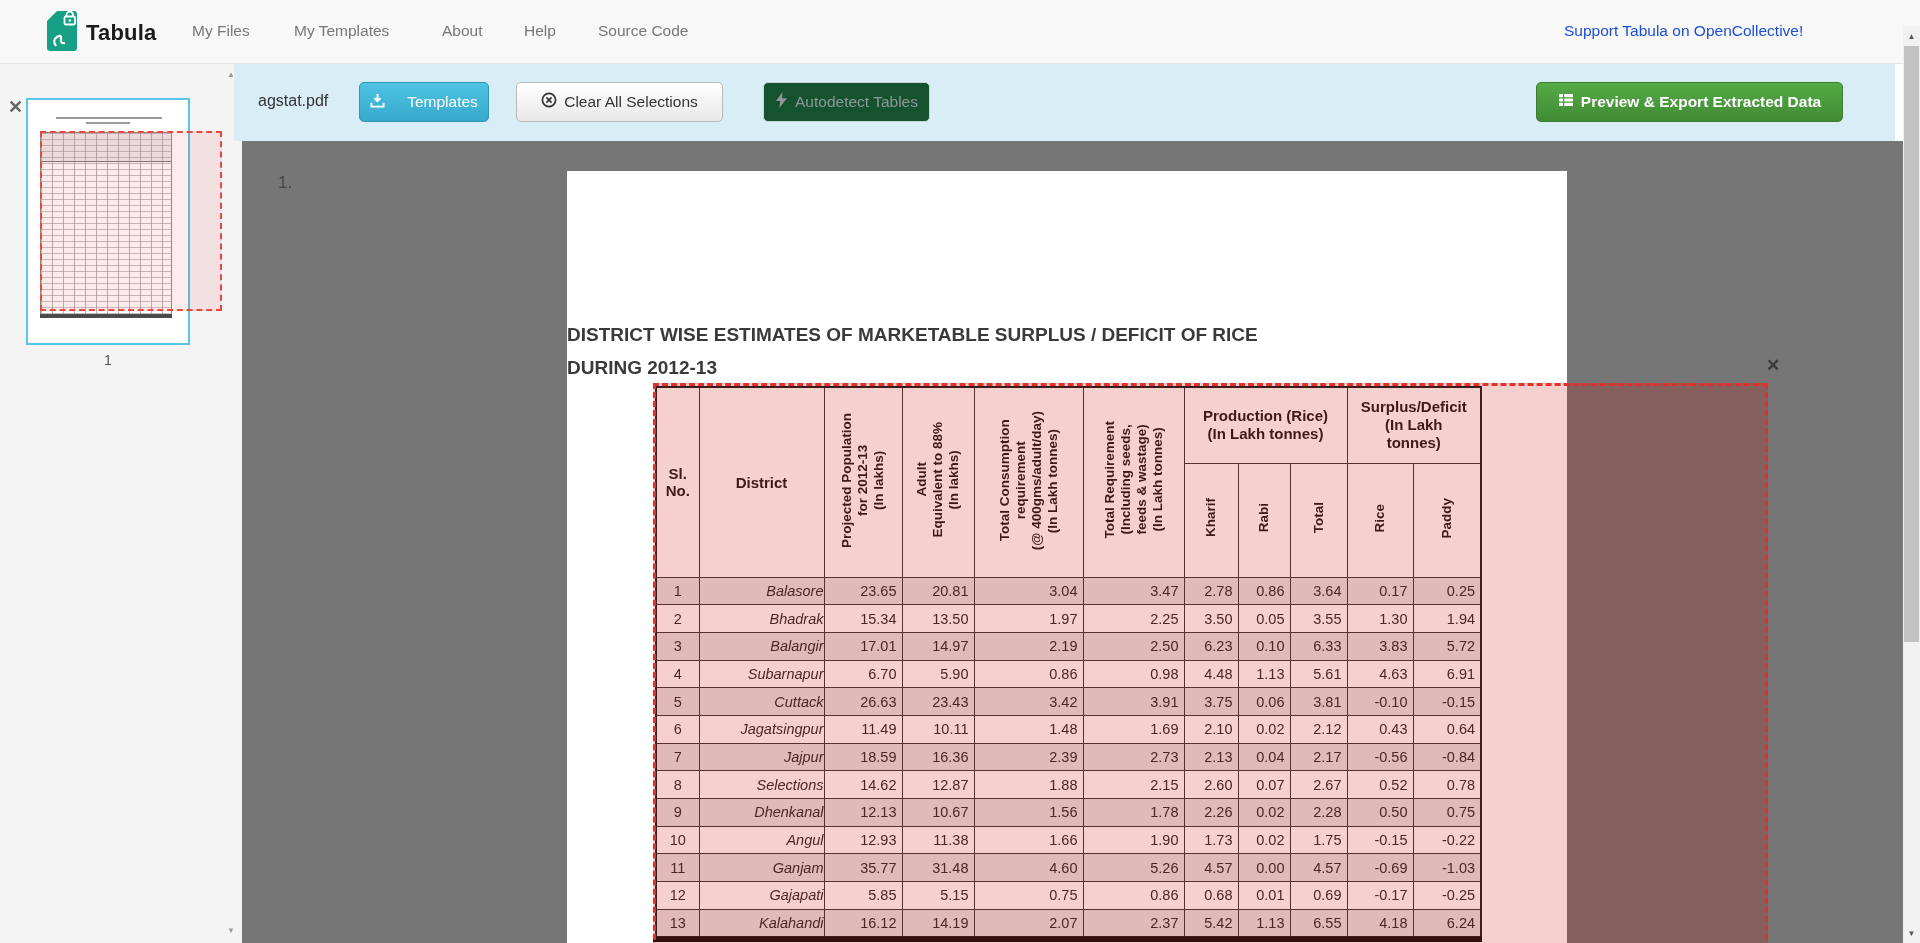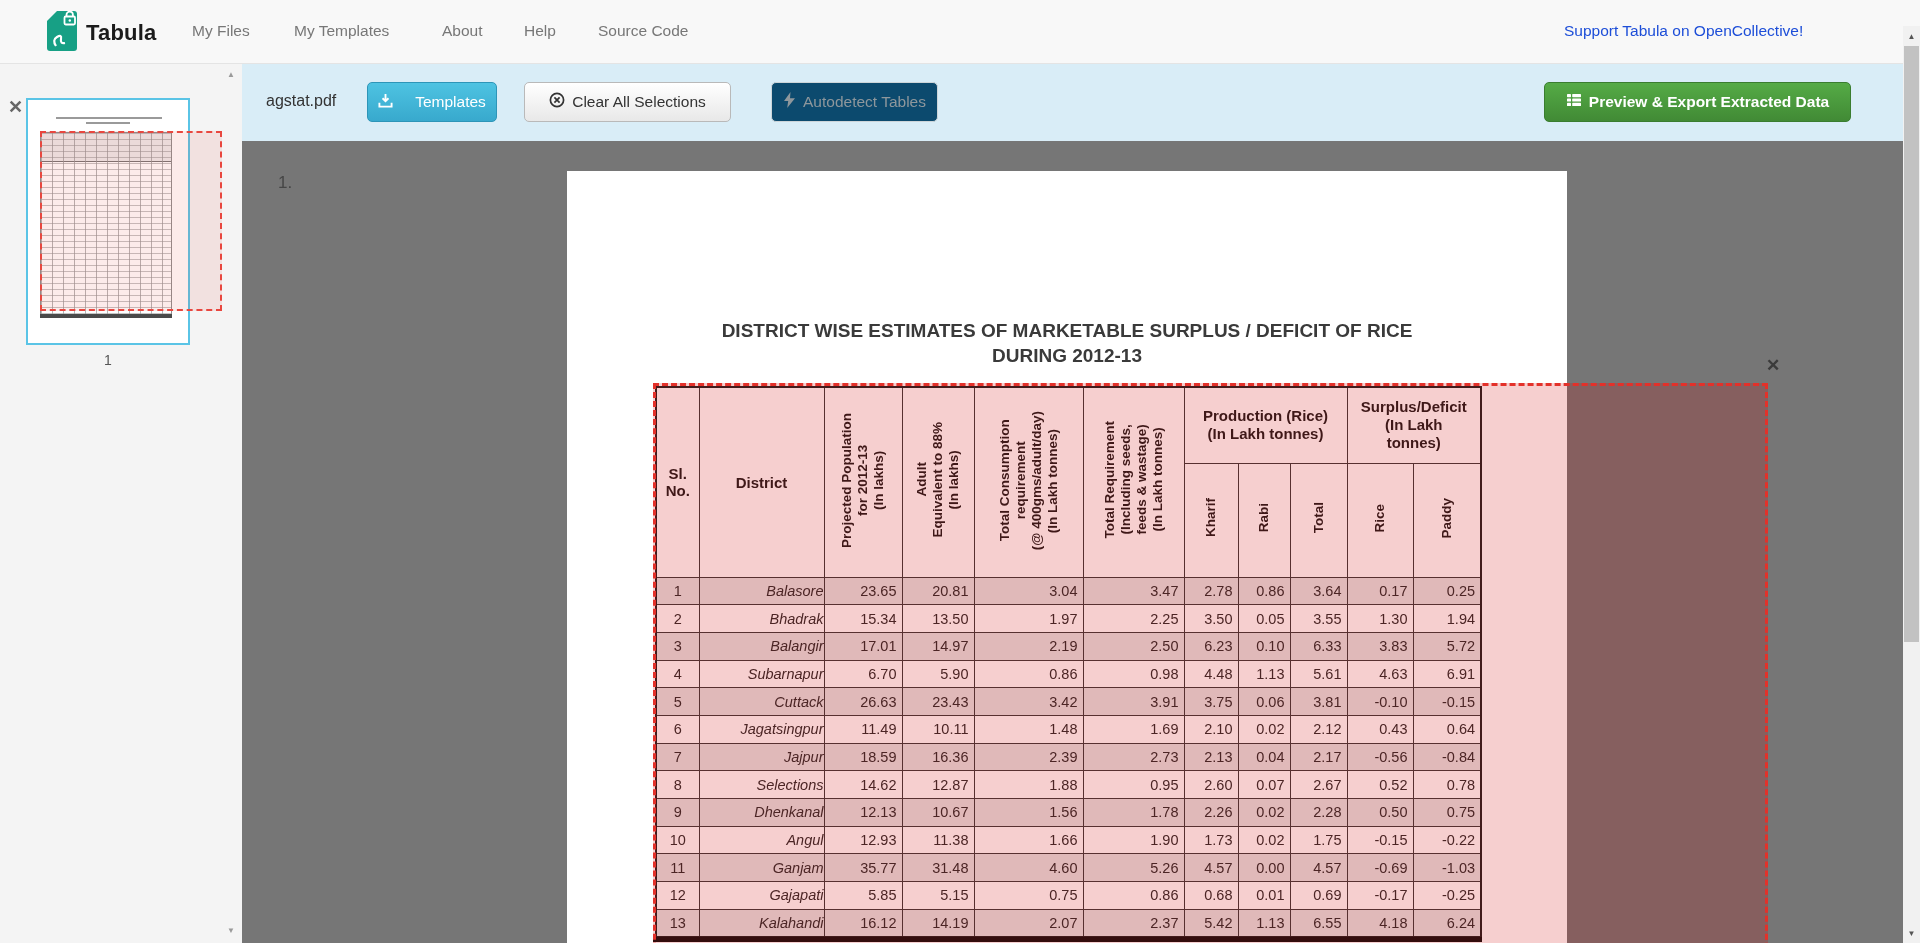--- a/index.html
+++ b/index.html
@@ -34,34 +34,34 @@
        repeating-linear-gradient(to bottom, rgba(150,150,150,.55) 0 1px, transparent 1px 6px);
   }
   #thumb-table-header { position:absolute; left:12px; top:32px; width:132px; height:30px; background:rgba(200,200,200,.35); border-bottom:1px solid #777; }
   #thumb-table-footer { position:absolute; left:12px; top:214px; width:132px; height:4px; background:#4a4a4a; }
   #thumb-selection { position:absolute; left:40px; top:67px; width:182px; height:180px; border:2px dashed #e8473f; background:rgba(225,60,50,.10); z-index:3; }
   #thumb-label { position:absolute; left:26px; top:288px; width:164px; text-align:center; font-size:14px; color:#555; }
   .side-sb-arrow { position:absolute; left:224px; width:14px; text-align:center; font-size:8px; color:#9a9a9a; cursor:pointer; }
   #side-up { top:6px; } #side-down { top:862px; }
 
   
-  #toolbar { position:absolute; left:242px; top:64px; width:1661px; height:77px; background:#d9edf7; z-index:20; }
+  #toolbar { position:absolute; left:234px; top:64px; width:1661px; height:77px; background:#d9edf7; z-index:20; }
   #filename { position:absolute; left:24px; top:28px; font-size:16px; color:#333; }
   .btn { position:absolute; top:18px; height:40px; border-radius:5px; display:flex; align-items:center; justify-content:center; gap:7px; font-size:15.5px; cursor:pointer; white-space:nowrap; padding:0 14px; }
   #btn-templates { left:125px; width:130px; background:linear-gradient(#4ec3e2,#38a9cd); border:1px solid #2d95b8; color:#fff;gap:22px; }
   #btn-clear { left:282px; width:207px; background:linear-gradient(#ffffff,#e8e8e8); border:1px solid #b9b9b9; color:#333; }
-  #btn-autodetect { left:529px; width:167px; background:#0c4a6e; border:1px solid #cdd5d9; color:#8e979c; cursor:default; }
+  #btn-autodetect { left:529px; width:167px; background:#14532d; border:1px solid #cdd5d9; color:#8e979c; cursor:default; }
   #btn-export { left:1302px; width:307px; background:linear-gradient(#55ab46,#418a35); border:1px solid #3a7d30; color:#fff; font-weight:bold; }
   .btn svg { flex:none; }
 
   
   #main { position:absolute; left:242px; top:141px; width:1661px; height:802px; background:#767676; overflow:hidden; z-index:5; }
   #page-marker { position:absolute; left:36px; top:32px; font-size:17px; color:#464646; }
   #pdf-page { position:absolute; left:325px; top:30px; width:1000px; height:772px; background:#fff; }
-  #pdf-title { position:absolute; left:0; top:147px; width:100%; text-align:center; font-size:19px; font-weight:bold; color:#3a3a3a; line-height:25px; white-space:pre-line; }
+  #pdf-title { position:absolute; left:0; top:147px; width:100%; font-size:19px; font-weight:bold; color:#3a3a3a; line-height:33px; white-space:pre-line; }
 
   
   #pdf-table { position:absolute; left:88px; top:215px; border-collapse:collapse; table-layout:fixed; width:825px; }
   #pdf-table th, #pdf-table td { border:1px solid #3c3c3c; overflow:hidden; }
   #pdf-table { border:2px solid #222; }
   #pdf-table th { font-weight:bold; color:#1e1e1e; text-align:center; vertical-align:middle; background:#fff; }
   .hgroup { font-size:15px; line-height:18px; white-space:pre-line; height:76px; }
   .hflat { font-size:15px; white-space:pre-line; }
   .vtext { writing-mode:vertical-rl; transform:rotate(180deg); white-space:pre-line; display:inline-block; line-height:1.18; font-size:13.5px; }
   .subrow th { height:114px; }
@@ -312,21 +312,21 @@
               <td class="num">2.17</td>
               <td class="num">-0.56</td>
               <td class="num">-0.84</td>
             </tr>
             <tr>
               <td class="c0">8</td>
               <td class="c1">Selections</td>
               <td class="num">14.62</td>
               <td class="num">12.87</td>
               <td class="num">1.88</td>
-              <td class="num">0.95</td>
+              <td class="num">2.15</td>
               <td class="num">2.60</td>
               <td class="num">0.07</td>
               <td class="num">2.67</td>
               <td class="num">0.52</td>
               <td class="num">0.78</td>
             </tr>
             <tr>
               <td class="c0">9</td>
               <td class="c1">Dhenkanal</td>
               <td class="num">12.13</td>

